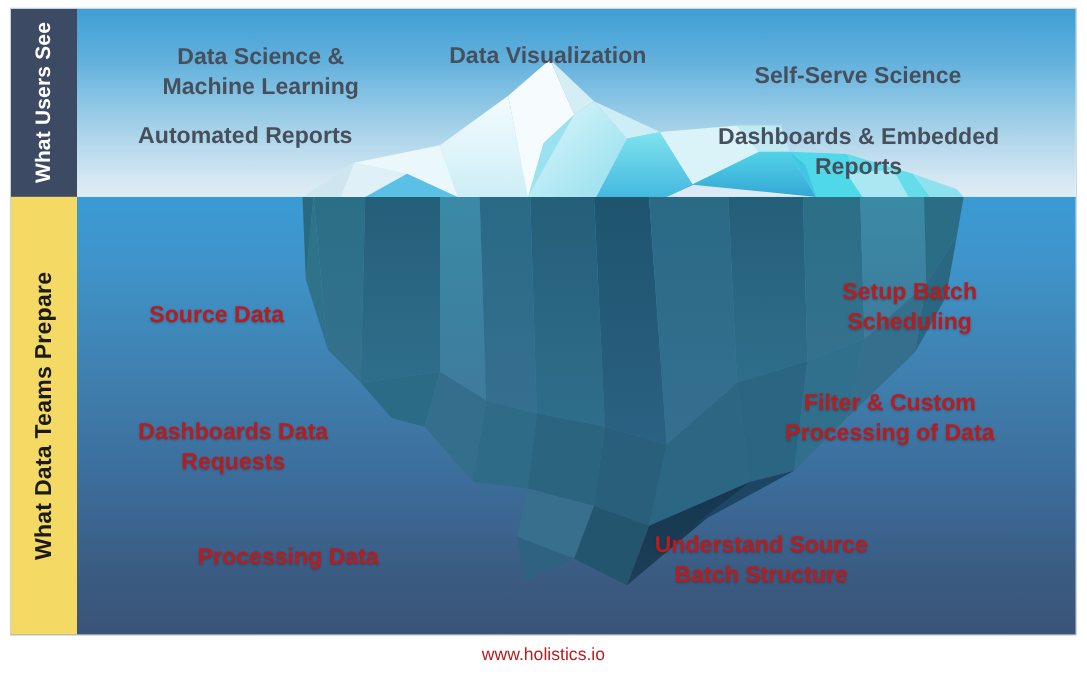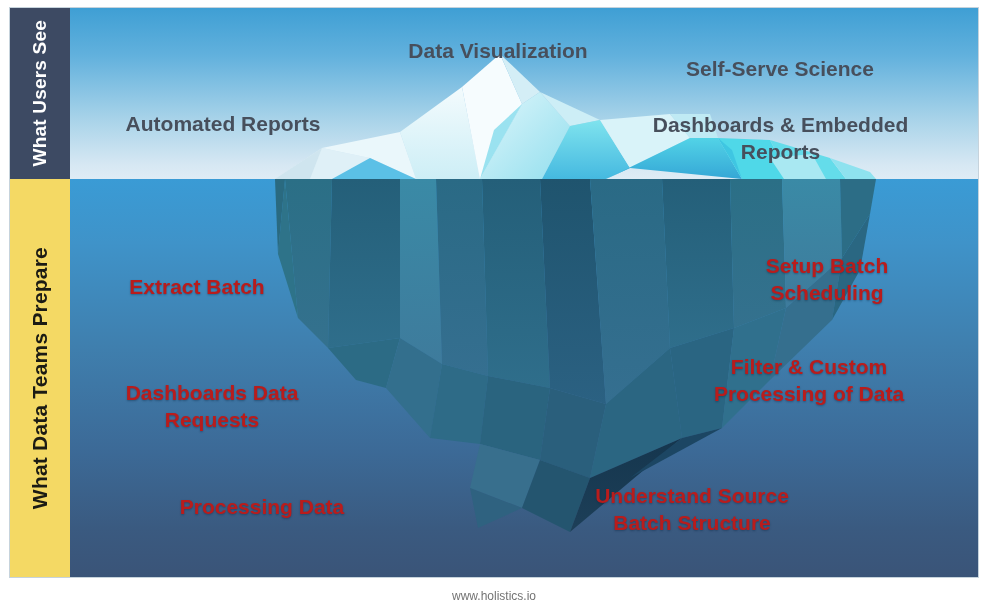--- a/index.html
+++ b/index.html
@@ -65,21 +65,21 @@
   .l-sb   {left:672px;top:245px; width:290px;}
   .l-fc   {left:634px;top:346px; width:330px;}
   .l-us   {left:522px;top:475px; width:320px;}
 
   
   .footer{
     position:absolute;left:0;top:578px;width:988px;height:36px;
     display:flex;align-items:center;justify-content:center;
     background:#ffffff;
   }
-  .footer span{color:#737373;font-size:12px;}
+  .footer span{color:#b91c1c;font-size:16px;}
 </style>
 </head>
 <body>
 
 <div class="page">
 
   <div class="panel">
 
     <div class="sky"></div>
     <div class="sea"></div>
@@ -186,27 +186,29 @@
       </svg>
     </div>
 
     <div class="band band-top">
       <span>What Users See</span>
     </div>
     <div class="band band-bottom">
       <span>What Data Teams Prepare</span>
     </div>
 
+    <div class="lbl lbl-above l-ds">Data Science &amp;
+Machine Learning</div>
     <div class="lbl lbl-above l-dv">Data Visualization</div>
     <div class="lbl lbl-above l-ss">Self-Serve Science</div>
     <div class="lbl lbl-above l-ar">Automated Reports</div>
     <div class="lbl lbl-above l-de">Dashboards &amp; Embedded
 Reports</div>
 
-    <div class="lbl lbl-below l-ex">Extract Batch</div>
+    <div class="lbl lbl-below l-ex">Source Data</div>
     <div class="lbl lbl-below l-ud">Dashboards Data
 Requests</div>
     <div class="lbl lbl-below l-td">Processing Data</div>
     <div class="lbl lbl-below l-sb">Setup Batch
 Scheduling</div>
     <div class="lbl lbl-below l-fc">Filter &amp; Custom
 Processing of Data</div>
     <div class="lbl lbl-below l-us">Understand Source
 Batch Structure</div>
 

